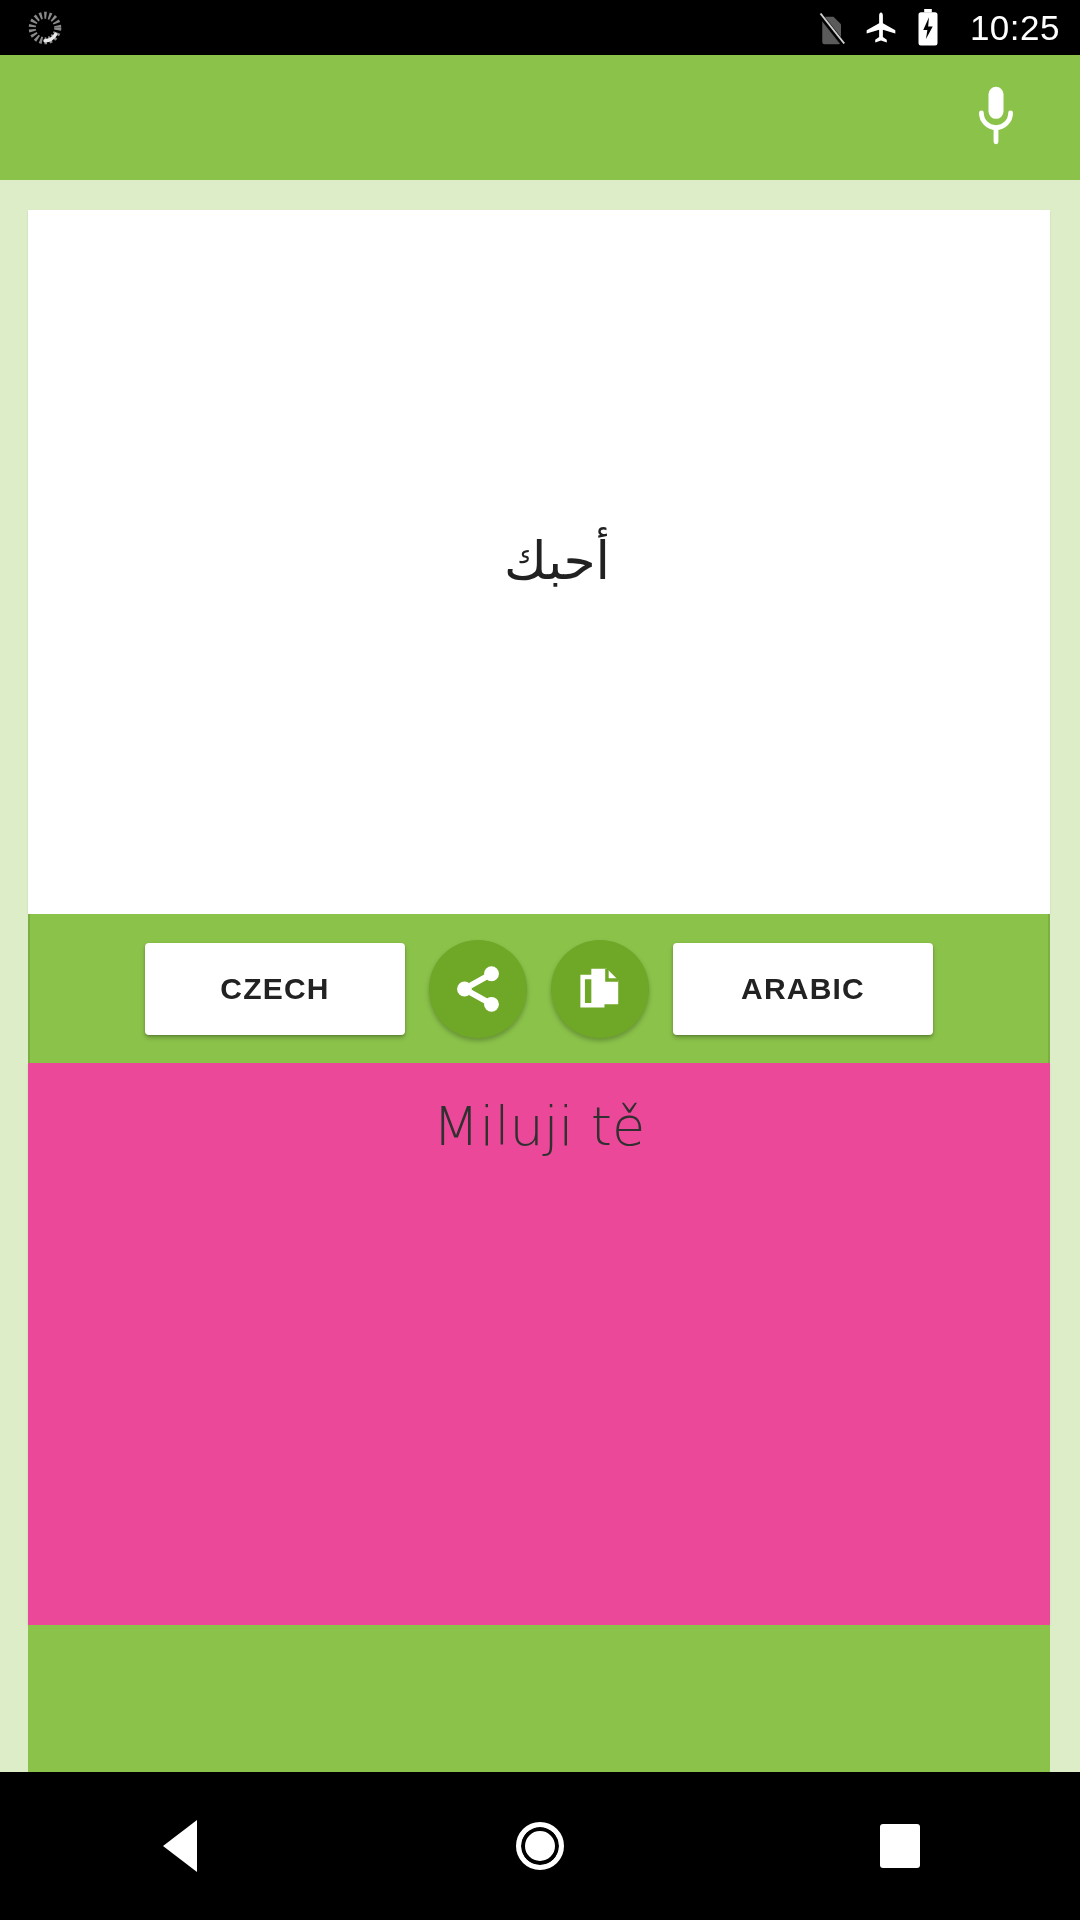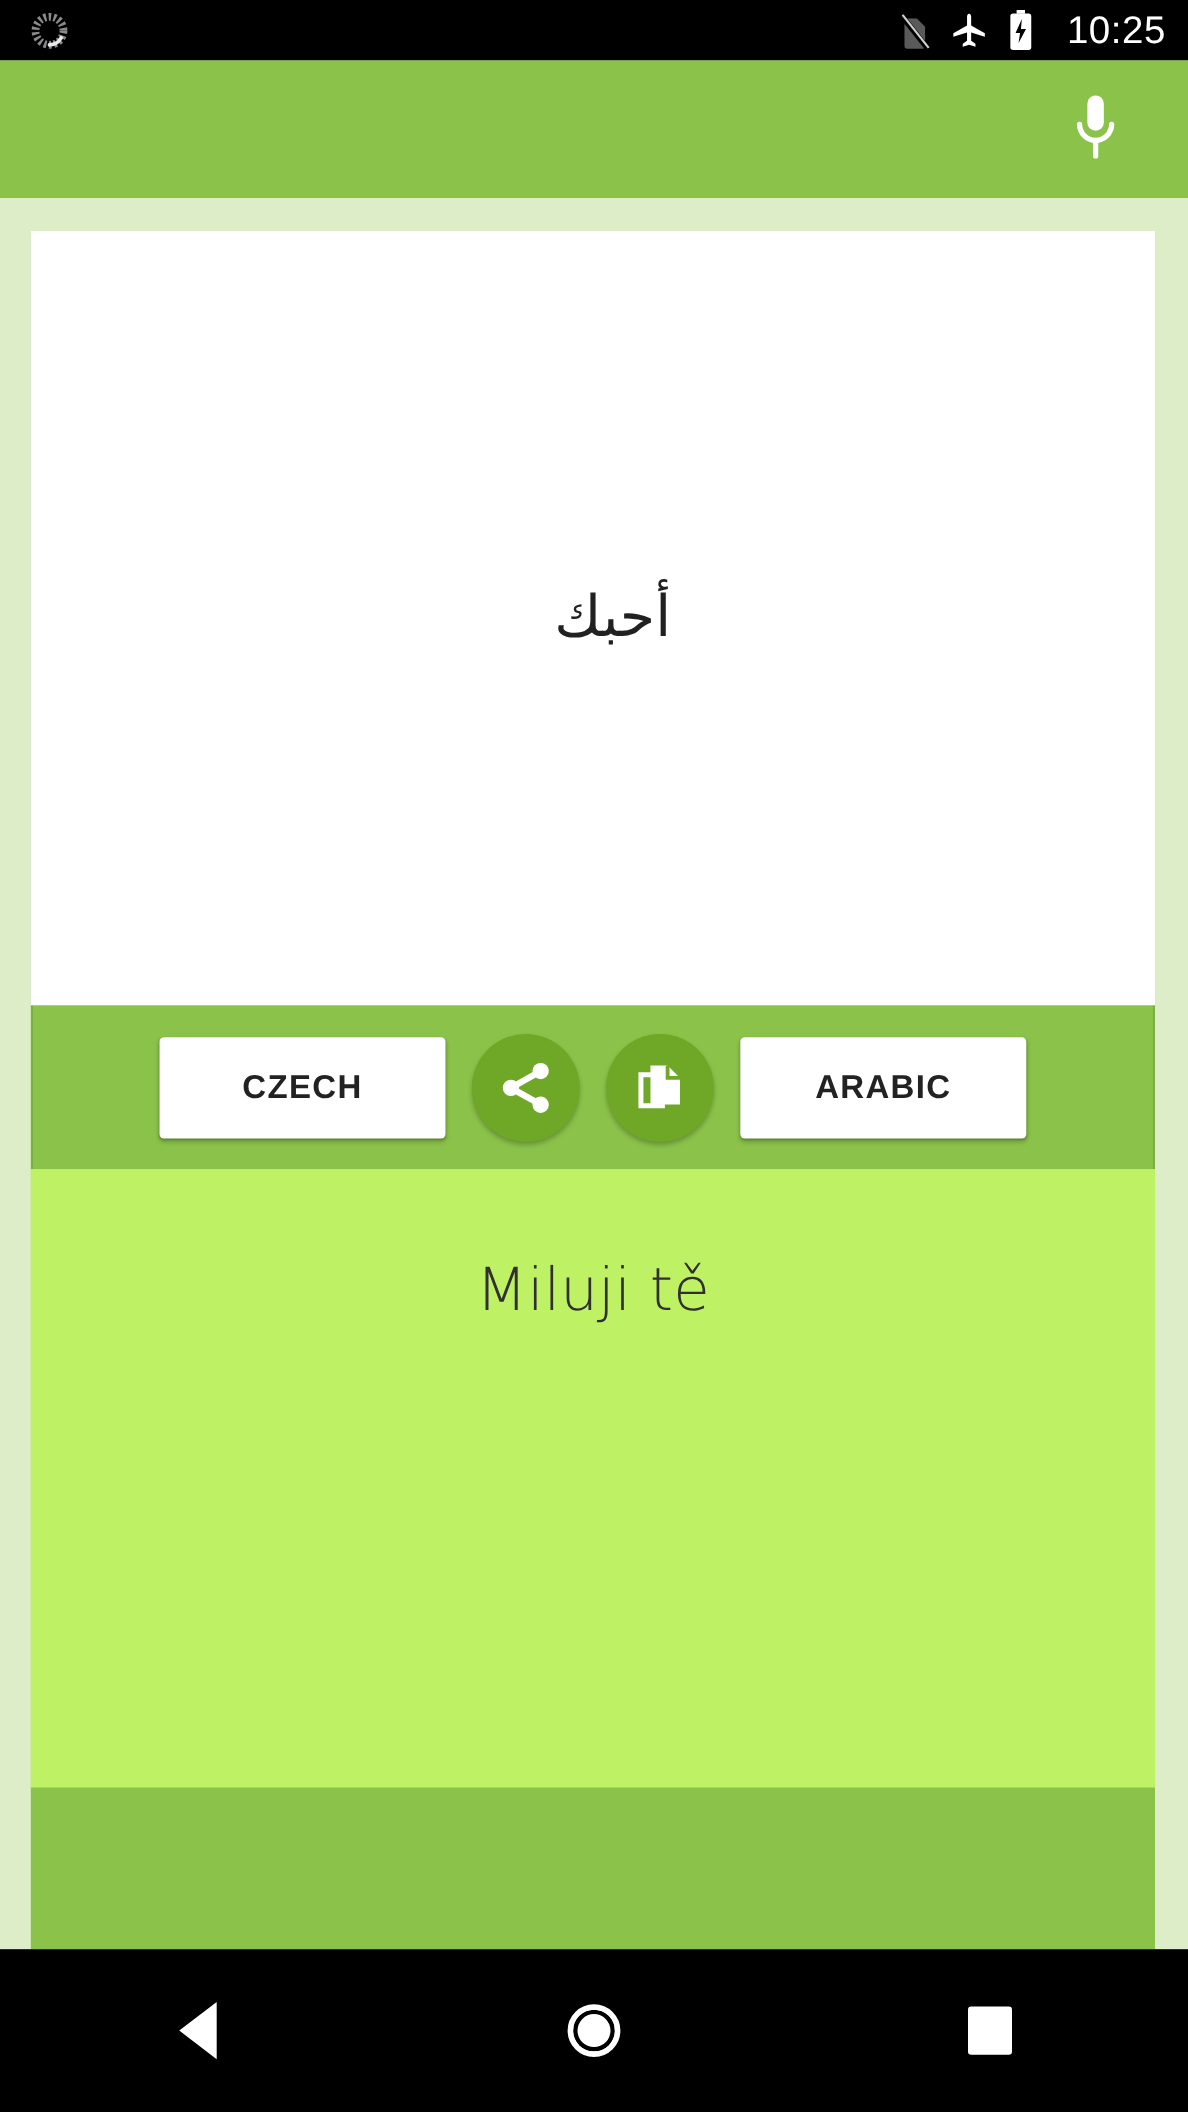--- a/index.html
+++ b/index.html
@@ -90,23 +90,23 @@
     border: none;
     box-shadow: 0 3px 5px rgba(0,0,0,0.25);
     display: flex; align-items: center; justify-content: center;
     cursor: pointer;
   }
   .circle-btn svg { display: block; }
 
   .card-bottom {
     position: absolute; left: 28px; top: 1063px;
     width: 1022px; height: 562px;
-    background: #bef264;
+    background: #ec4899;
     display: flex; align-items: flex-start; justify-content: center;
-    padding-top: 78px;
+    padding-top: 32px;
     box-shadow: 0 1px 2px rgba(0,0,0,0.10);
   }
   .target-text {
     font-size: 54px; color: #303030; font-weight: 300;
     font-family: "DejaVu Sans", sans-serif;
     line-height: 1.2;
   }
 
   .bottom-green {
     position: absolute; left: 28px; top: 1625px;

